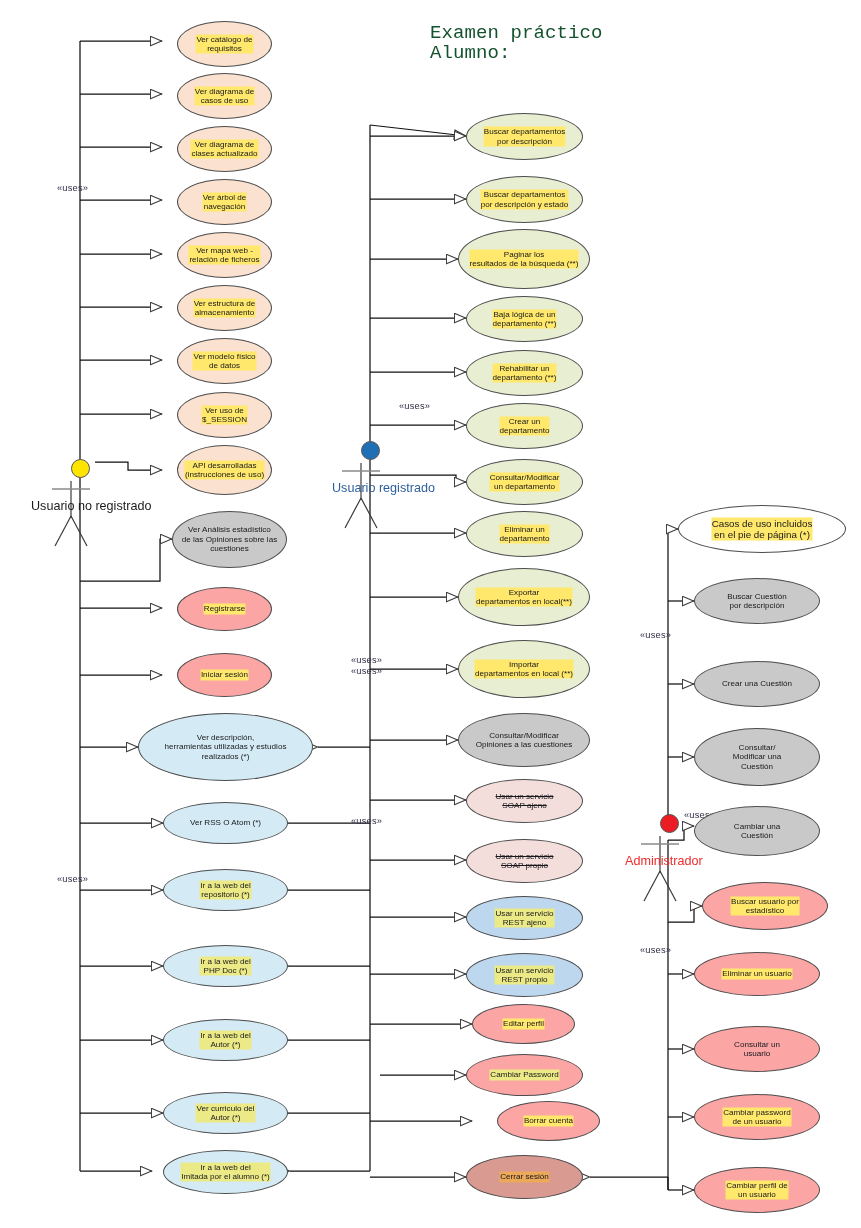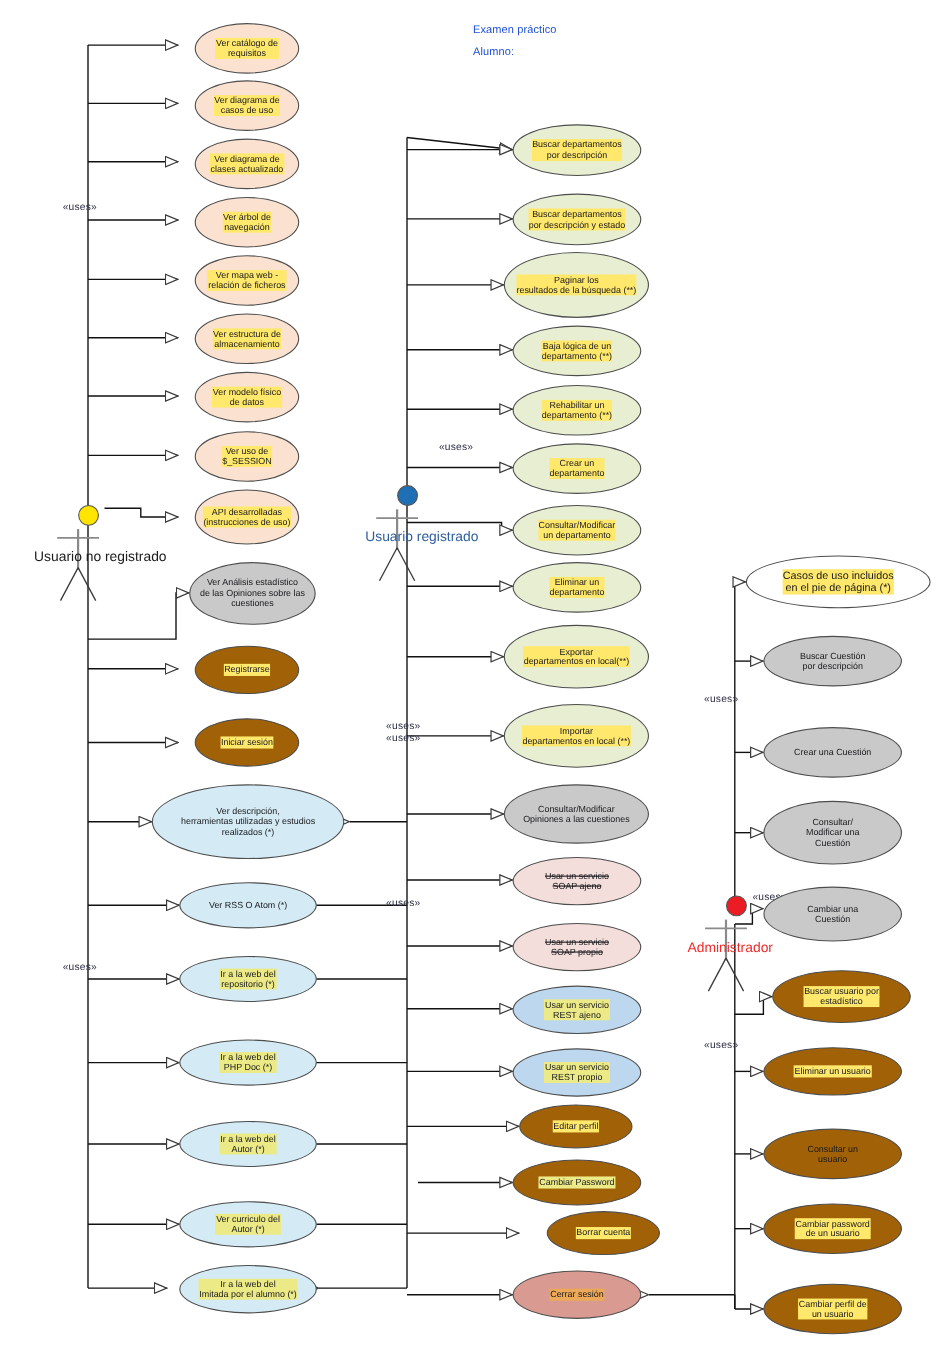--- a/index.html
+++ b/index.html
@@ -1,41 +1,41 @@
 <!DOCTYPE html>
 <html><head>
 <meta charset="utf-8">
 <title>Diagrama de Casos de Uso</title>
 <style>
   html,body{margin:0;padding:0;background:#ffffff;}
   body{font-family:"Liberation Sans",sans-serif;}
   #stage{position:relative;width:861px;height:1228px;overflow:hidden;background:#fff;}
   #wires{position:absolute;left:0;top:0;width:861px;height:1228px;pointer-events:none;}
 
-  .hdr{position:absolute;color:#1d4ed8;font-size:10px;letter-spacing:.1px;white-space:nowrap;}
+  .hdr{position:absolute;color:#14532d;font-size:19px;letter-spacing:.1px;white-space:nowrap;font-family:Liberation Mono, monospace;}
   #hdr-exam{left:430px;top:22px;}
   #hdr-alum{left:430px;top:42px;}
   #hdr-title{left:432px;top:72px;font-size:24.5px;font-weight:bold;color:#3b6ea5;white-space:nowrap;}
 
   
   .uc{position:absolute;display:flex;align-items:center;justify-content:center;
       border-radius:50%;border:1.15px solid #4d4d4d;box-sizing:border-box;
       text-align:center;line-height:1.16;}
   .uc .tx{display:inline-block;font-size:8.1px;color:#18181c;padding:0 1px;}
   .uc .tx i{font-style:normal;display:block;white-space:nowrap;}
   .uc .tx i.hl{background:#ffe86b;box-shadow:0 0 0 .5px #ffe86b;}
   .uc.strike .tx i{text-decoration:line-through;}
   .uc .tx i.hlo{background:#eca95a;box-shadow:0 0 0 .5px #eca95a;}
   .uc .tx i.hlg{background:#ecea86;box-shadow:0 0 0 .5px #ecea86;}
 
   
   .f-peach{background:#fbe2d0;}
   .f-green{background:#e8eed2;}
   .f-gray {background:#c9c9c9;}
-  .f-lilac{background:#a16207;}
+  .f-lilac{background:#fca5a5;}
   .f-pink {background:#f3dedb;}
   .f-blue {background:#bdd7ee;}
   .f-cyan {background:#d4ebf5;}
   .f-white{background:#ffffff;align-items:center;}
   .f-salmon{background:#d99a92;}
 
   
   .uc.big .tx{font-size:9.8px;}
 
   

